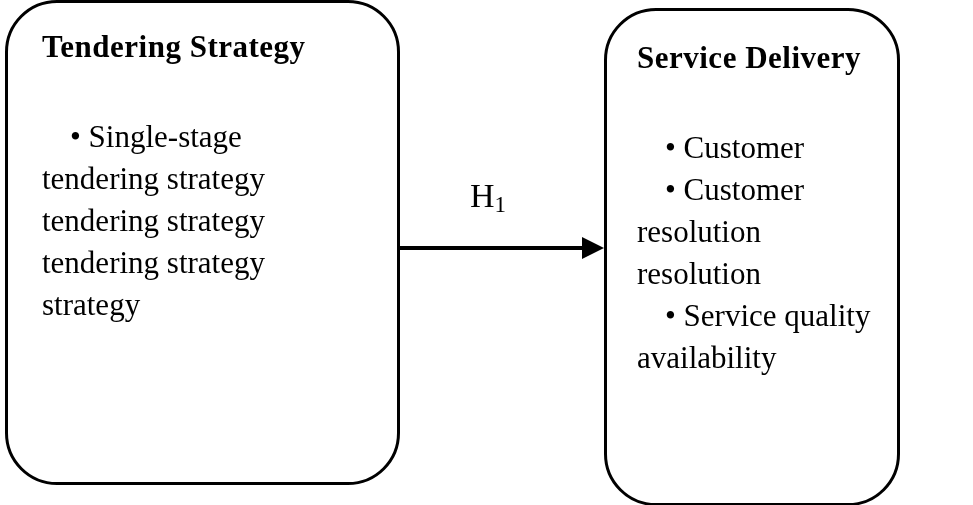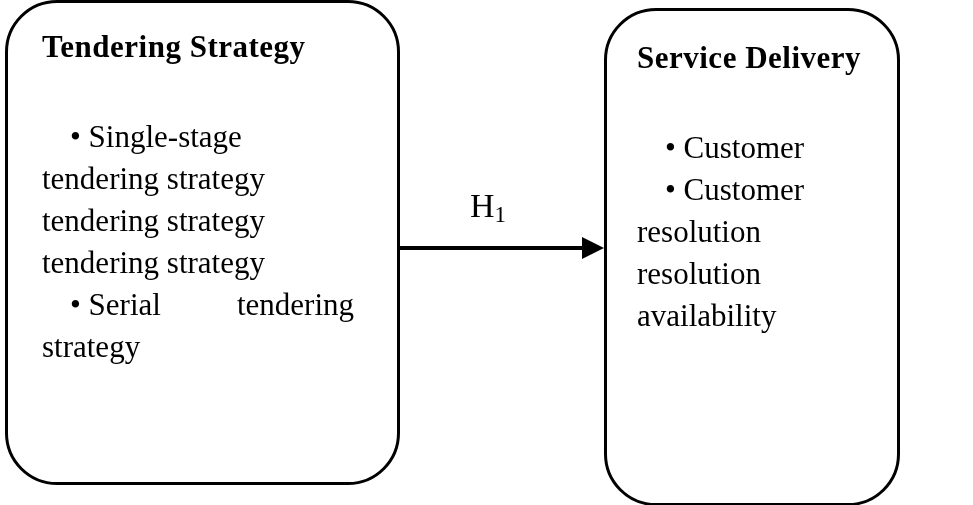--- a/index.html
+++ b/index.html
@@ -75,57 +75,54 @@
     top: 237px;
     width: 0;
     height: 0;
     border-left: 22px solid #000000;
     border-top: 11px solid transparent;
     border-bottom: 11px solid transparent;
   }
   .hypothesis-label {
     position: absolute;
     left: 470px;
-    top: 188px;
+    top: 170px;
     font-size: 34px;
-    line-height: 36px;
+    line-height: 52px;
   }
   .hypothesis-label .sub {
     font-size: 23px;
     vertical-align: -5px;
   }
 </style>
 </head>
 <body>
 
 <div class="canvas">
 
   <div class="box box-left">
     <div class="box-title">Tendering Strategy</div>
     <div class="box-list">
       <div class="line indent">• Single-stage</div>
       <div class="line">tendering strategy</div>
       <div class="line">tendering strategy</div>
       <div class="line">tendering strategy</div>
-      <div class="line justify">
-        <span>• Serial</span>
-        <span>tendering</span>
-      </div>
       <div class="line">strategy</div>
     </div>
   </div>
 
   <div class="hypothesis-label"><span>H</span><span class="sub">1</span></div>
   <div class="arrow-line"></div>
   <div class="arrow-head"></div>
 
   <div class="box box-right">
     <div class="box-title">Service Delivery</div>
     <div class="box-list">
       <div class="line indent">• Customer</div>
       <div class="line indent">• Customer</div>
       <div class="line">resolution</div>
       <div class="line">resolution</div>
+      <div class="line indent">• Service quality</div>
       <div class="line">availability</div>
     </div>
   </div>
 
 </div>
 
 </body></html>

